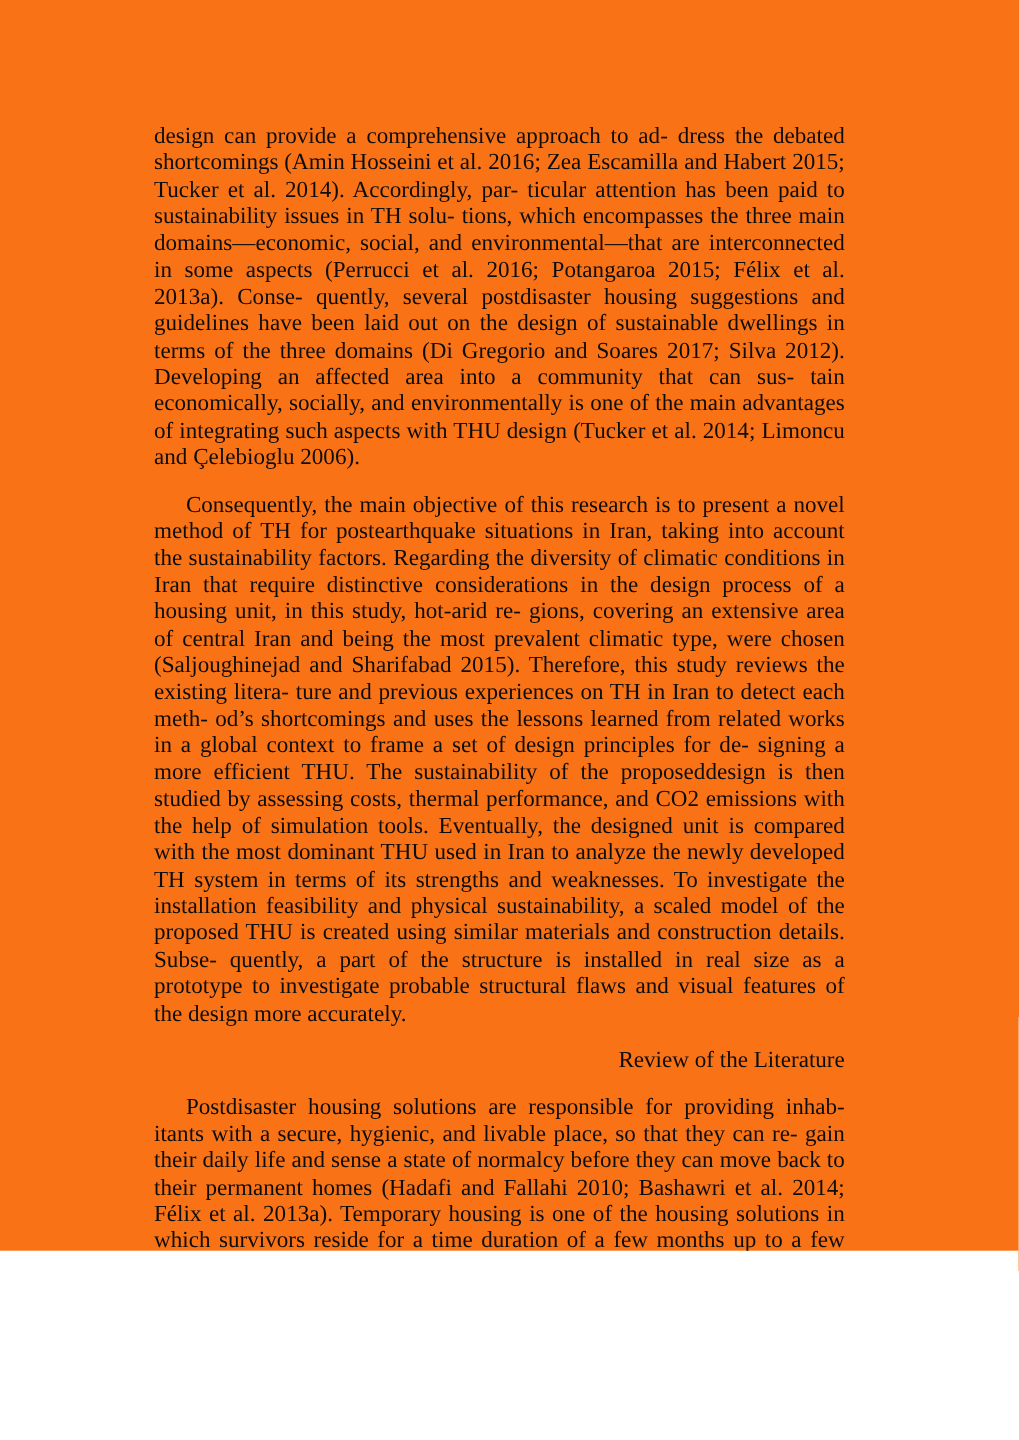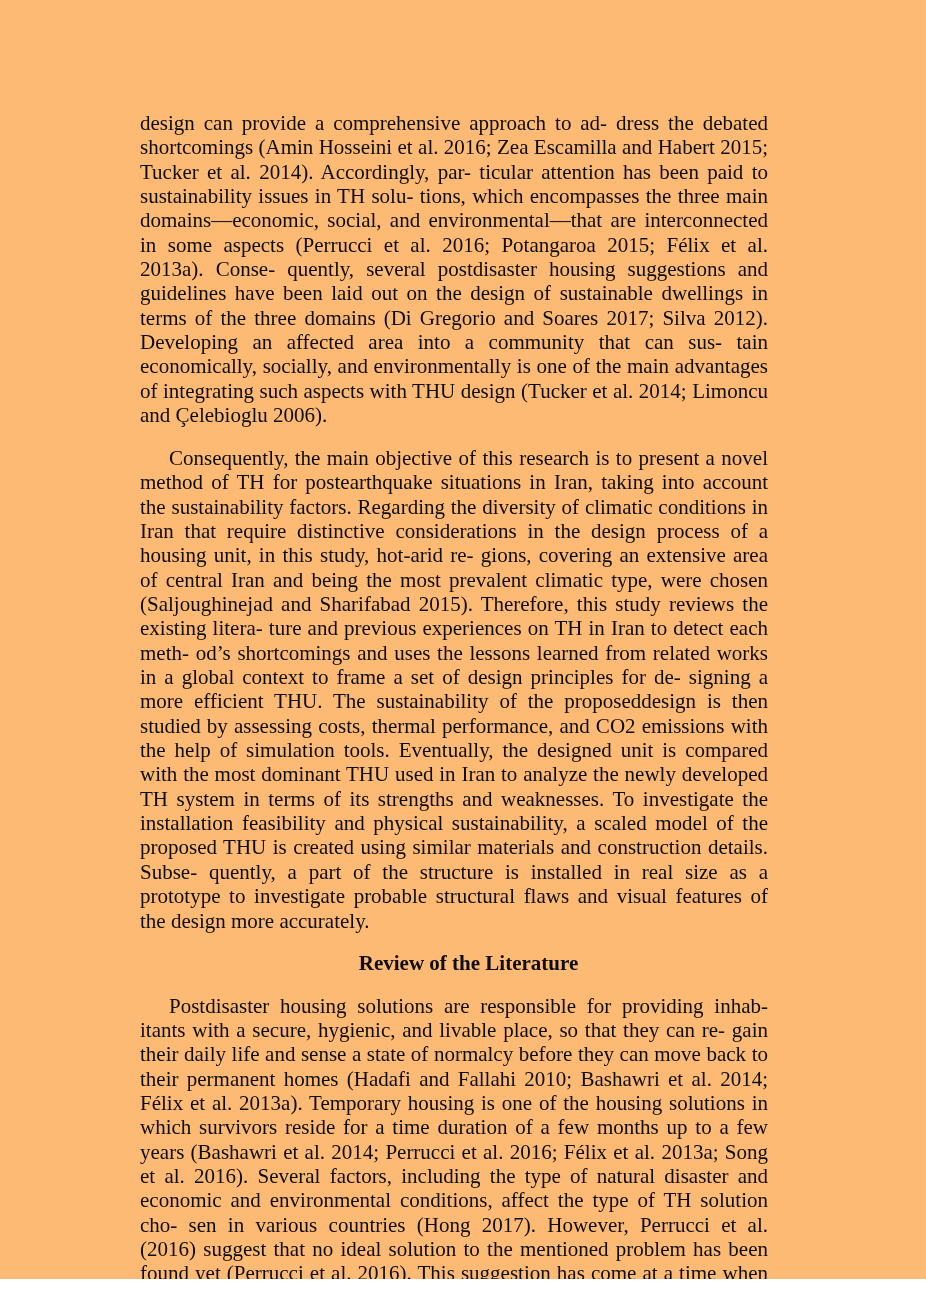--- a/index.html
+++ b/index.html
@@ -7,22 +7,22 @@
     padding: 0;
   }
   body {
     width: 926px;
     height: 1309px;
     background: #ffffff;
   }
   .page {
     position: relative;
     width: 926px;
-    height: 1279px;
-    background: #fdba74;
+    height: 1137px;
+    background: #f97316;
     overflow: hidden;
   }
   .text-column {
     position: absolute;
     left: 140px;
     top: 111px;
     width: 628px;
     font-family: "Liberation Serif", "DejaVu Serif", serif;
     font-size: 21px;
     line-height: 24.35px;
@@ -32,24 +32,24 @@
   .para {
     margin: 0 0 18.5px 0;
     text-indent: 29px;
   }
   .para.no-indent {
     text-indent: 0;
   }
   .section-heading {
     margin: 0 0 18px 0;
     font-size: 21px;
-    font-weight: bold;
+    font-weight: normal;
     line-height: 24.35px;
     text-indent: 29px;
-    text-align: center;
+    text-align: right;
   }
 </style>
 </head>
 <body style="background: rgb(255, 255, 255);">
 
 <main class="page">
   <article class="text-column" style="color: rgb(13, 13, 13);">
     <p class="para no-indent">design can provide a comprehensive approach to ad- dress the debated shortcomings (Amin Hosseini et al. 2016; Zea Escamilla and Habert 2015; Tucker et al. 2014). Accordingly, par- ticular attention has been paid to sustainability issues in TH solu- tions, which encompasses the three main domains—economic, social, and environmental—that are interconnected in some aspects (Perrucci et al. 2016; Potangaroa 2015; Félix et al. 2013a). Conse- quently, several postdisaster housing suggestions and guidelines have been laid out on the design of sustainable dwellings in terms of the three domains (Di Gregorio and Soares 2017; Silva 2012). Developing an affected area into a community that can sus- tain economically, socially, and environmentally is one of the main advantages of integrating such aspects with THU design (Tucker et al. 2014; Limoncu and Çelebioglu 2006).</p>
     <p class="para">Consequently, the main objective of this research is to present a novel method of TH for postearthquake situations in Iran, taking into account the sustainability factors. Regarding the diversity of climatic conditions in Iran that require distinctive considerations in the design process of a housing unit, in this study, hot-arid re- gions, covering an extensive area of central Iran and being the most prevalent climatic type, were chosen (Saljoughinejad and Sharifabad 2015). Therefore, this study reviews the existing litera- ture and previous experiences on TH in Iran to detect each meth- od’s shortcomings and uses the lessons learned from related works in a global context to frame a set of design principles for de- signing a more efficient THU. The sustainability of the proposeddesign is then studied by assessing costs, thermal performance, and CO2 emissions with the help of simulation tools. Eventually, the designed unit is compared with the most dominant THU used in Iran to analyze the newly developed TH system in terms of its strengths and weaknesses. To investigate the installation feasibility and physical sustainability, a scaled model of the proposed THU is created using similar materials and construction details. Subse- quently, a part of the structure is installed in real size as a prototype to investigate probable structural flaws and visual features of the design more accurately.</p>
     <h2 class="section-heading">Review of the Literature</h2>

